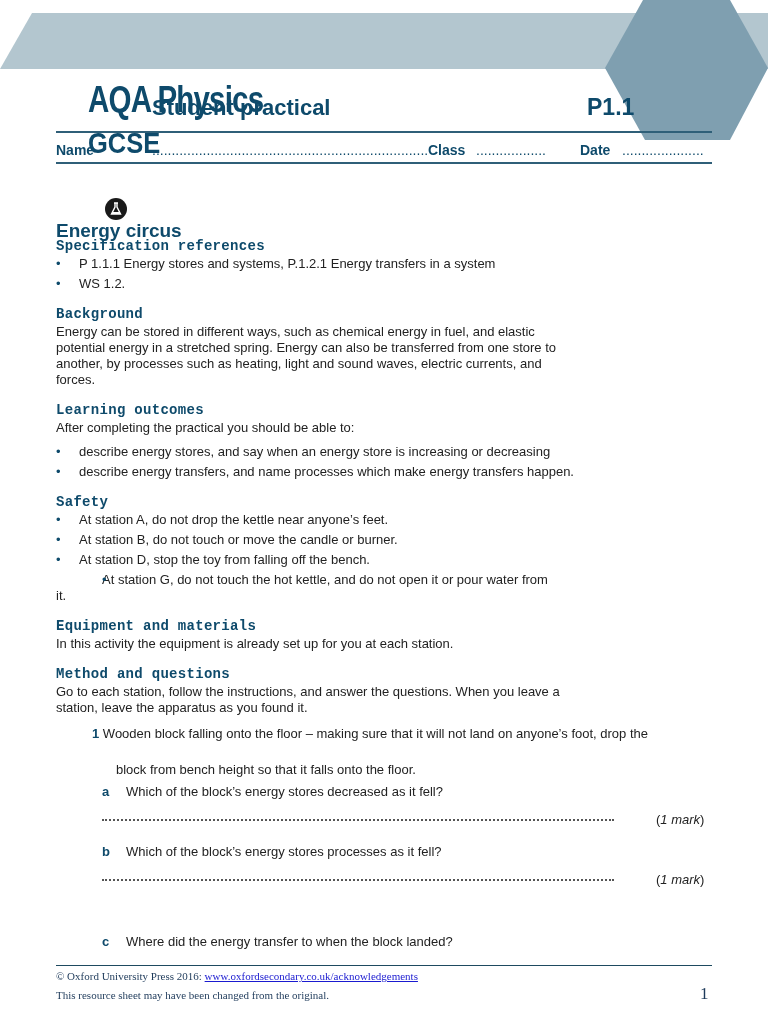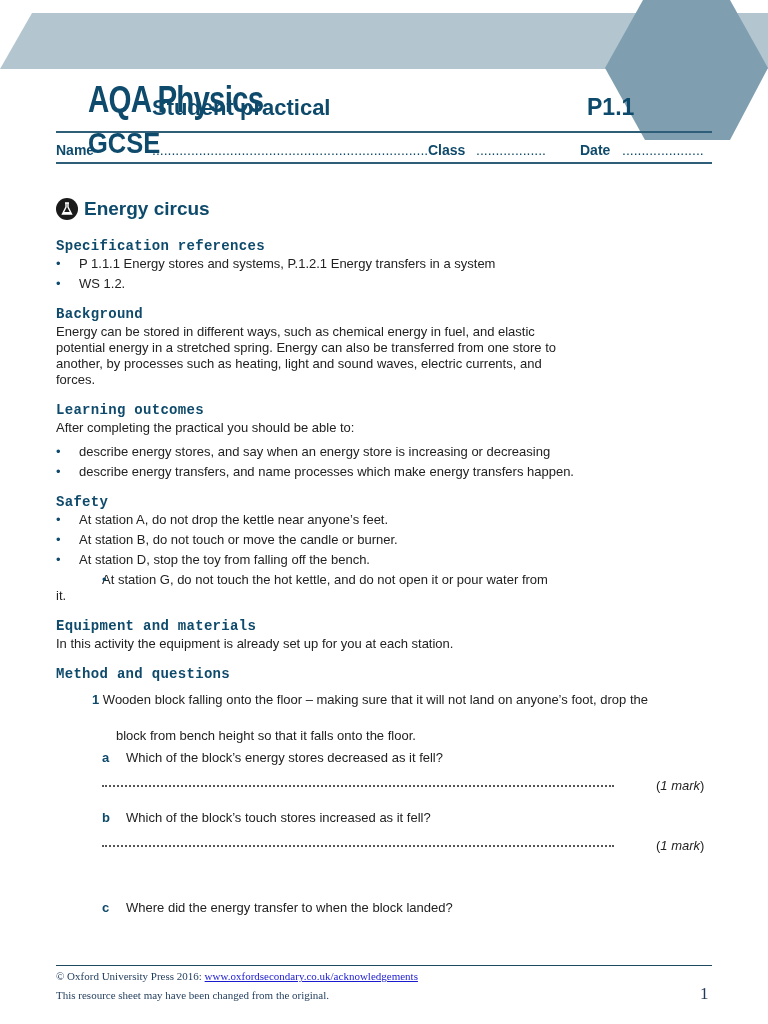--- a/index.html
+++ b/index.html
@@ -13,21 +13,21 @@
   .brand-gcse { position:absolute; left:88px; top:128px; font-weight:bold; color:#0e4a6b; font-size:30px; line-height:30px;
            transform:scaleX(0.85); transform-origin:left top; z-index:3; font-family:"Liberation Sans", sans-serif; }
   .subtitle { position:absolute; left:152px; top:95px; font-size:22px; font-weight:bold; color:#0e4a6b; z-index:2; }
   .code { position:absolute; left:587px; top:94px; font-size:23px; font-weight:bold; color:#0e4a6b; z-index:2; }
 
   .rule { position:absolute; left:56px; width:656px; height:2px; background:#2f5f78; }
 
   .meta-row { position:absolute; left:56px; top:142px; width:656px; height:18px; font-size:14px; font-weight:bold; color:#0e4a6b; }
   .meta-row span { position:absolute; top:0; white-space:nowrap; }
 
-  .title { position:absolute; left:56px; top:198px; display:flex; align-items:center; }
+  .title { position:absolute; left:56px; top:198px; display:flex; align-items:center;flex-direction:column; }
   .flask-icon { width:22px; height:22px; border-radius:50%; background:#1a1a1a; display:inline-flex; align-items:center; justify-content:center; margin-right:6px; }
   .title-text { font-size:19px; font-weight:bold; color:#0e4a6b; }
 
   .content { position:absolute; left:56px; top:238px; width:670px; font-size:13px; line-height:16px; color:#222; }
   h3 { font-size:14px; font-weight:bold; color:#0e4a6b; margin-top:14px; margin-bottom:2px; letter-spacing:0.3px;font-family:Liberation Mono, monospace; }
   h3.first { margin-top:0; }
   p.body { margin:0; }
   ul.bullets { list-style:none; margin-top:2px; }
   ul.bullets li { position:relative; padding-left:23px; margin-bottom:4px; }
   ul.bullets li::before { content:"•"; position:absolute; left:0; top:0; color:#0e4a6b; }
@@ -107,39 +107,40 @@
     <li>At station A, do not drop the kettle near anyone’s feet.</li>
     <li>At station B, do not touch or move the candle or burner.</li>
     <li>At station D, stop the toy from falling off the bench.</li>
     <li style="padding-left:0; width:505px; text-indent:46px;"><span>At station G, do not touch the hot kettle, and do not open it or pour water from it.</span></li>
   </ul>
 
   <h3>Equipment and materials</h3>
   <p class="body">In this activity the equipment is already set up for you at each station.</p>
 
   <h3>Method and questions</h3>
+  <p class="body" style="width:505px;">Go to each station, follow the instructions, and answer the questions. When you leave a station, leave the apparatus as you found it.</p>
 
   <div class="q1">
     <span class="num">1</span>
     <span>Wooden block falling onto the floor – making sure that it will not land on anyone’s foot, drop the</span>
     <span class="cont">block from bench height so that it falls onto the floor.</span>
   </div>
 
   <div class="sub">
     <span class="letter">a</span>
     <span class="qtext">Which of the block’s energy stores decreased as it fell?</span>
   </div>
   <div class="answer-row">
     <div class="answer-line"></div>
     <span class="mark">(<i>1</i> <i>mark</i>)</span>
   </div>
 
   <div class="sub" style="margin-top:8px;">
     <span class="letter">b</span>
-    <span class="qtext">Which of the block’s touch stores increased as it fell?</span>
+    <span class="qtext">Which of the block’s energy stores processes as it fell?</span>
   </div>
   <div class="answer-row">
     <div class="answer-line"></div>
     <span class="mark">(<i>1</i> <i>mark</i>)</span>
   </div>
 
   <div class="sub" style="margin-top:38px;">
     <span class="letter">c</span>
     <span class="qtext">Where did the energy transfer to when the block landed?</span>
   </div>

